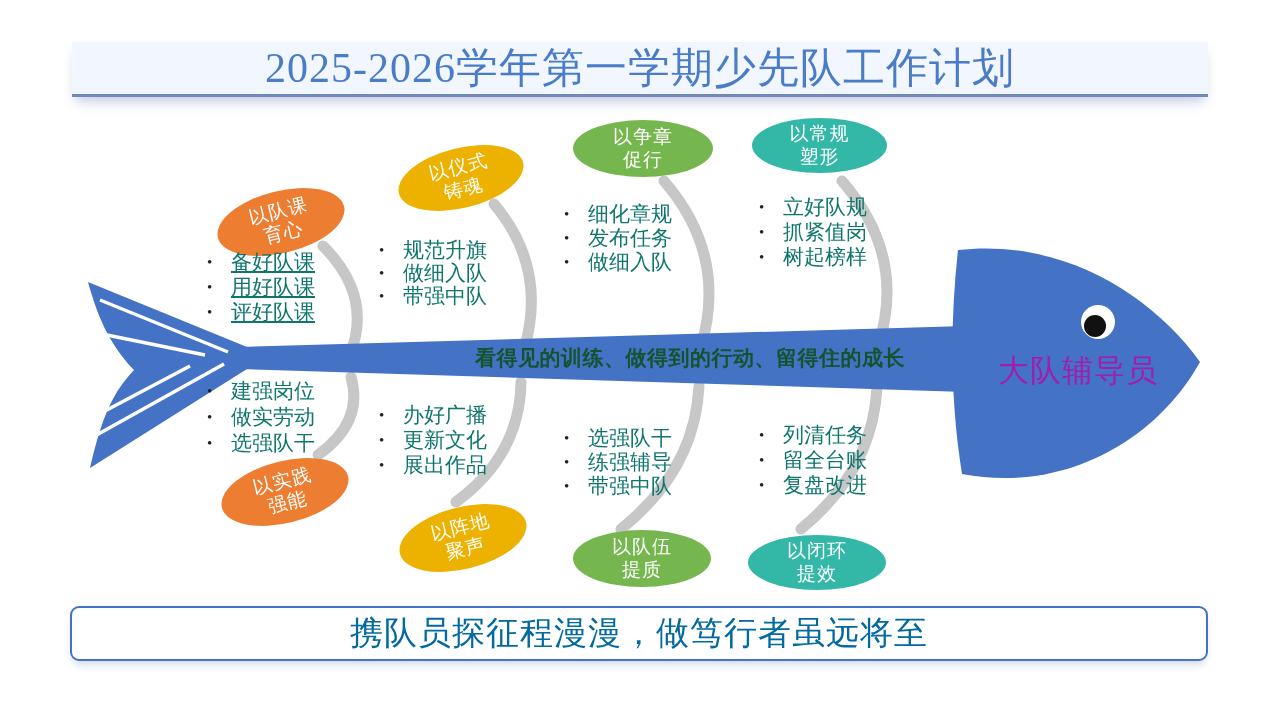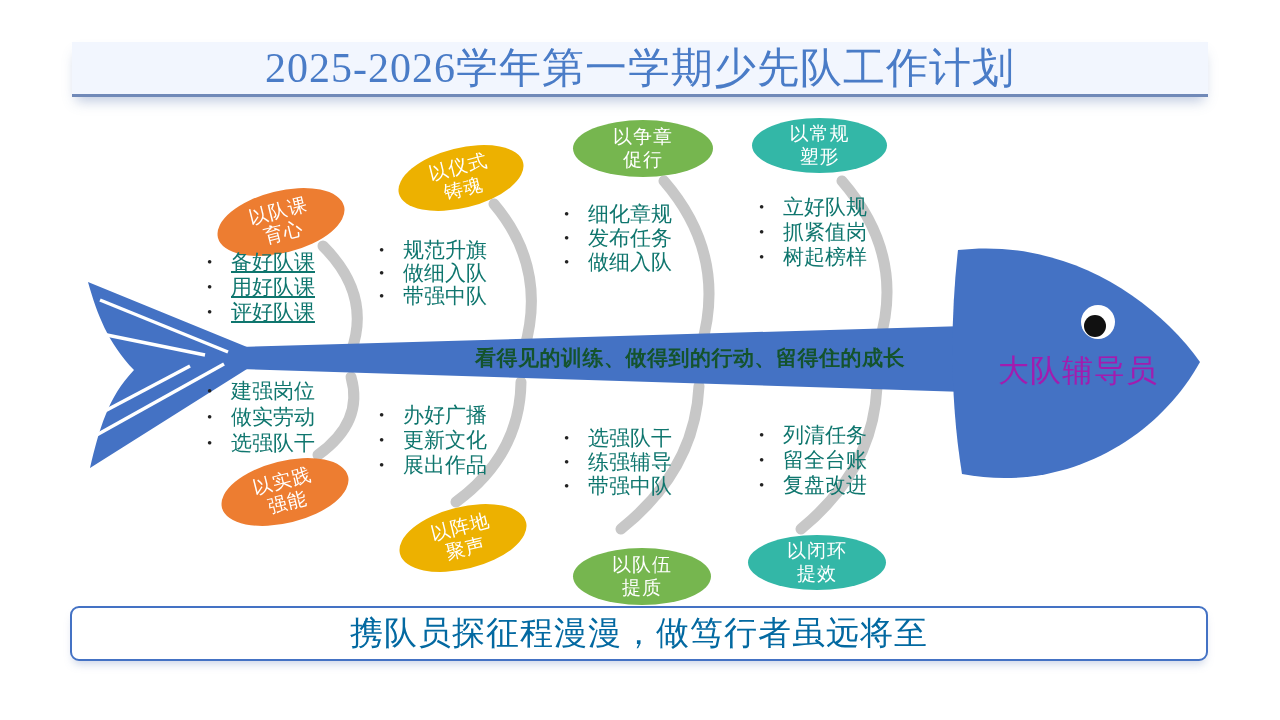--- a/index.html
+++ b/index.html
@@ -150,21 +150,21 @@
 铸魂</div>
   <div class="oval" style="left: 573px; top: 120px; width: 140px; height: 57px; background-color: rgb(118, 182, 79);">以争章
 促行</div>
   <div class="oval" style="left: 752px; top: 118px; width: 135px; height: 55px; background-color: rgb(51, 183, 167);">以常规
 塑形</div>
 
   <div class="oval rot" style="left: 220px; top: 461px; width: 130px; height: 62px; background-color: rgb(237, 125, 49);">以实践
 强能</div>
   <div class="oval rot" style="left: 398px; top: 507px; width: 130px; height: 62px; background-color: rgb(237, 177, 0);">以阵地
 聚声</div>
-  <div class="oval" style="left: 573px; top: 548px; width: 138px; height: 57px; background-color: rgb(118, 182, 79);">以队伍
+  <div class="oval" style="left: 573px; top: 530px; width: 138px; height: 57px; background-color: rgb(118, 182, 79);">以队伍
 提质</div>
   <div class="oval" style="left: 748px; top: 535px; width: 138px; height: 55px; background-color: rgb(51, 183, 167);">以闭环
 提效</div>
 
   <ul class="blist" style="left:205px; top:250px;text-decoration:underline;">
     <li>备好队课</li>
     <li>用好队课</li>
     <li>评好队课</li>
   </ul>
   <ul class="blist" style="left:377px; top:223px; line-height:23px;margin-top:16px;">

